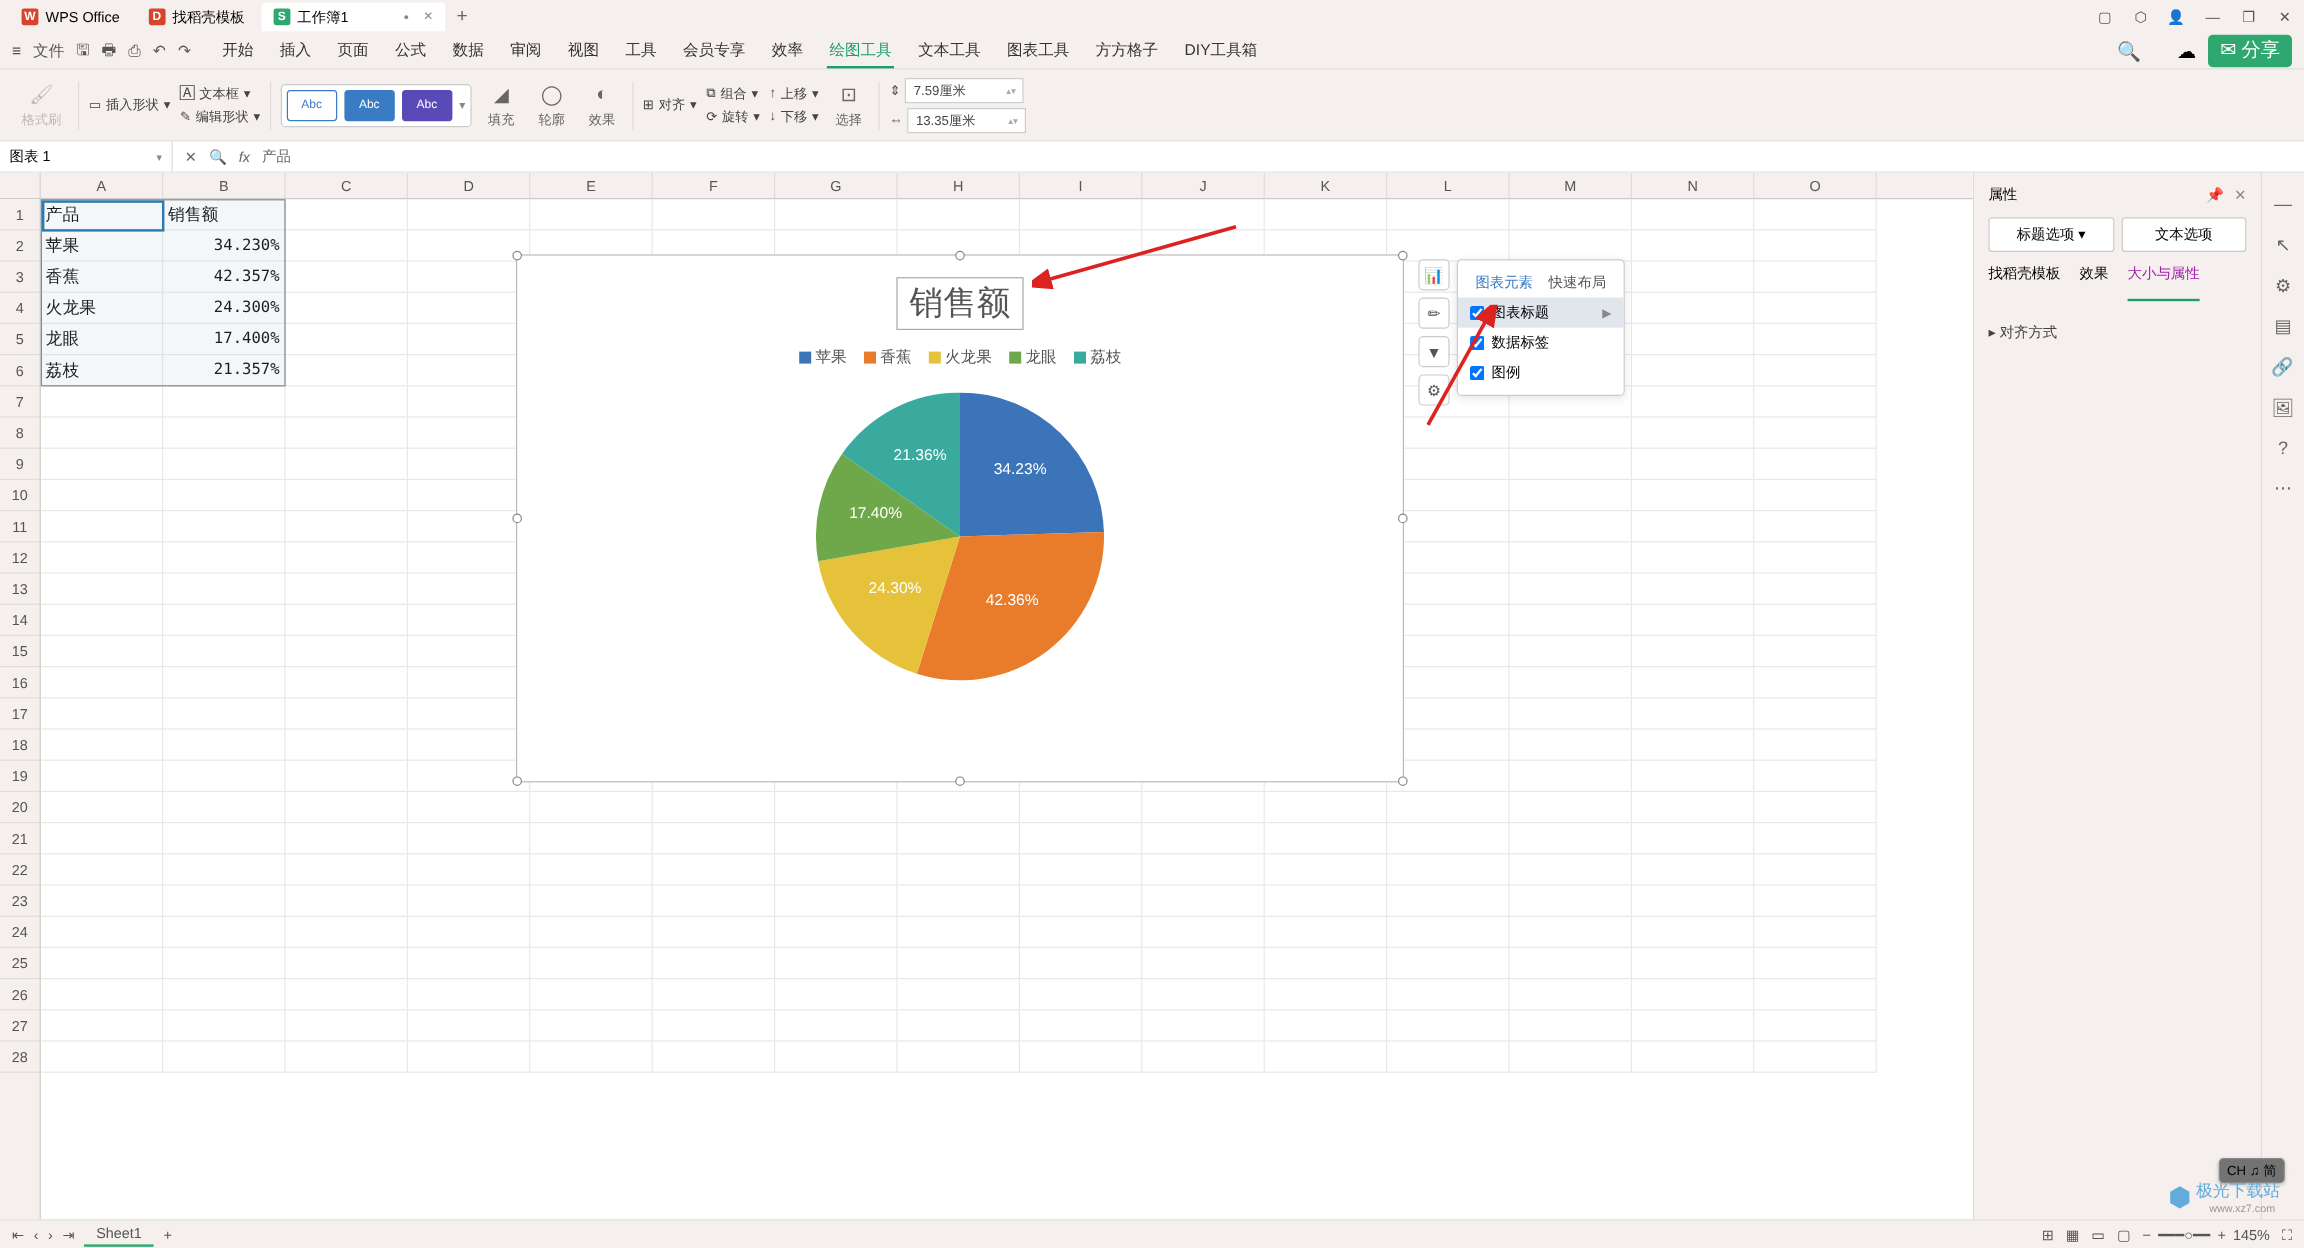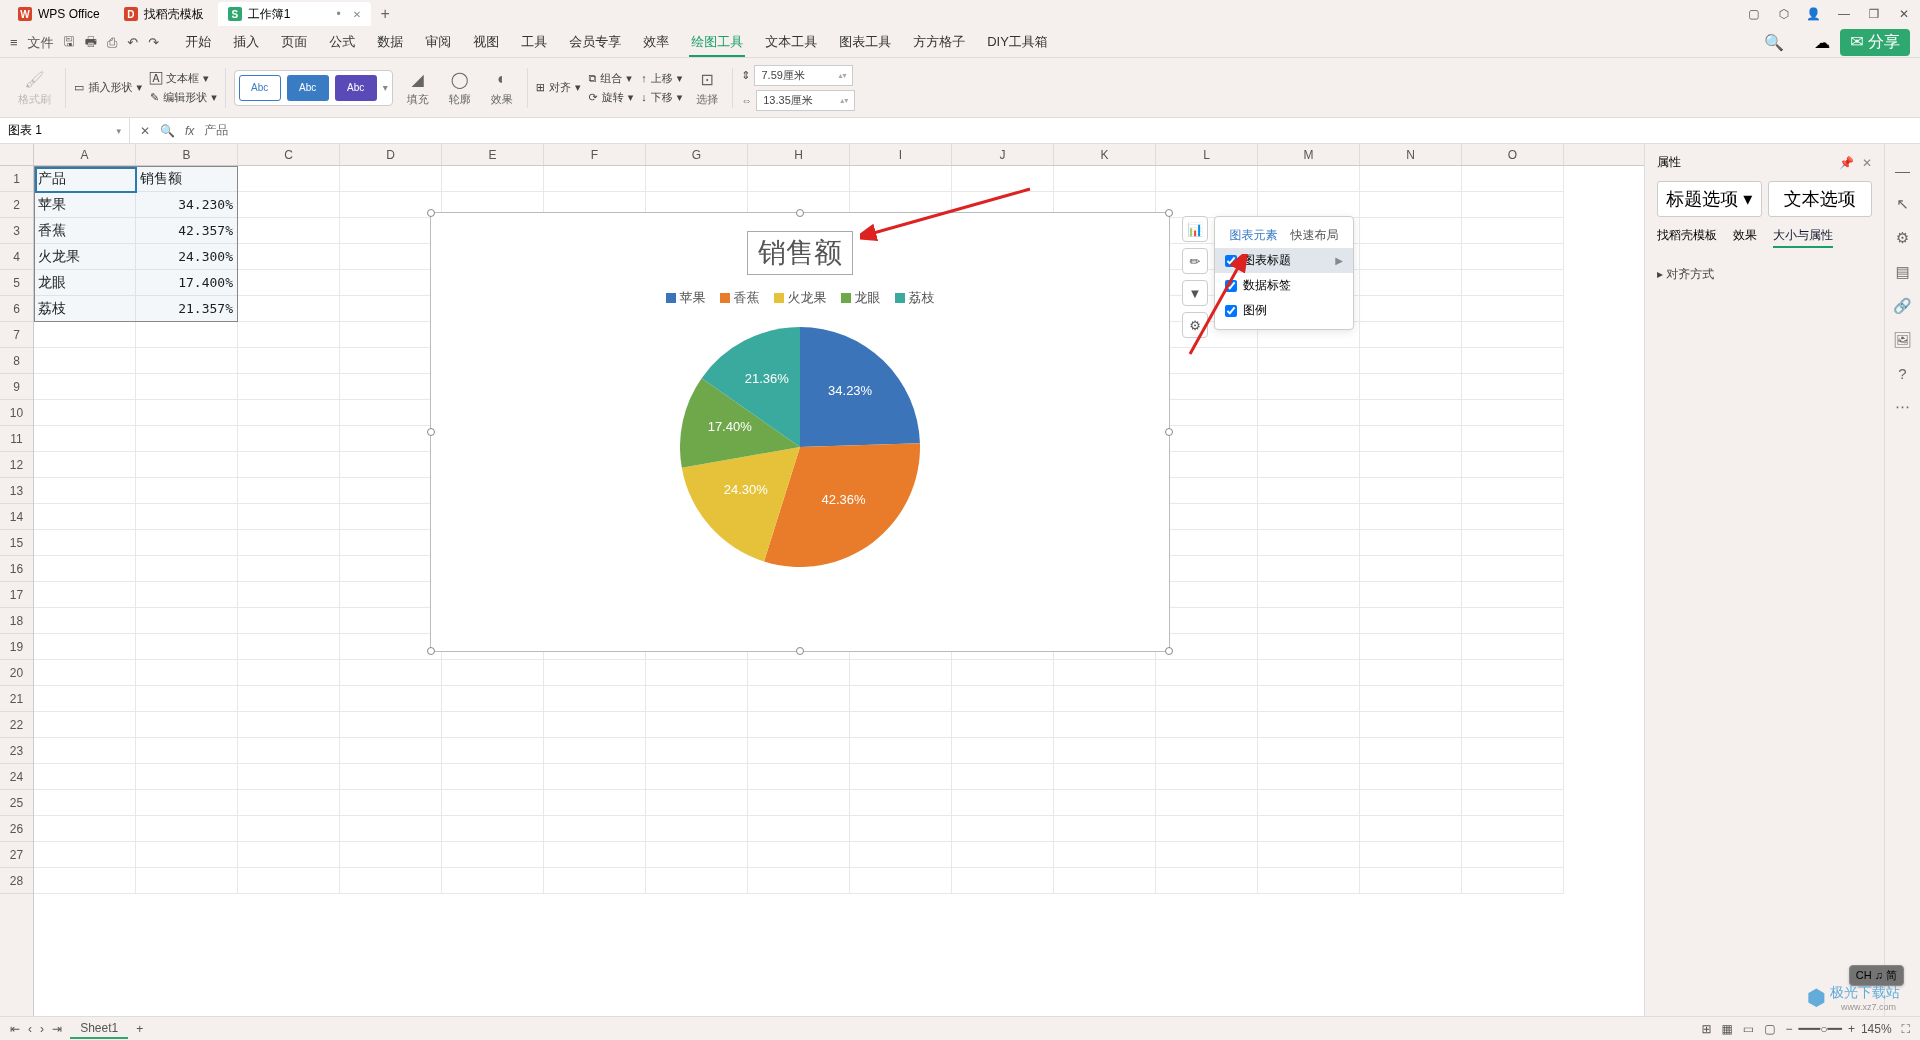--- a/index.html
+++ b/index.html
@@ -23,21 +23,21 @@
 .ribbon-group { display:flex; flex-direction:column; align-items:center; gap:2px; padding:0 6px; color:#666; font-size:11px; }
 .ribbon-group.disabled { opacity:0.4; }
 .ribbon-icon { width:22px; height:22px; display:flex; align-items:center; justify-content:center; font-size:16px; }
 .ribbon-sep { width:1px; height:40px; background:#ddd; }
 .shape-styles { display:flex; gap:6px; border:1px solid #ccc; border-radius:4px; padding:4px; background:#fff; }
 .shape-style { width:42px; height:26px; border-radius:3px; display:flex; align-items:center; justify-content:center; font-size:10px; color:#fff; }
 .ribbon-dd { display:flex; flex-direction:column; font-size:11px; gap:4px; color:#444; }
 .ribbon-dd-row { display:flex; align-items:center; gap:4px; }
 .size-input { border:1px solid #ccc; background:#fff; padding:2px 6px; font-size:11px; width:99px; display:flex; justify-content:space-between; align-items:center; }
 .formula-bar { height:26px; background:#fff; display:flex; align-items:center; border-bottom:1px solid #ddd; }
-.name-box { width:130px; border-right:1px solid #ddd; padding:0 8px; font-size:12px; display:flex; align-items:center; justify-content:space-between; height:100%; }
+.name-box { width:144px; border-right:1px solid #ddd; padding:0 8px; font-size:12px; display:flex; align-items:center; justify-content:space-between; height:100%; }
 .fx-area { display:flex; align-items:center; gap:10px; padding:0 10px; font-size:12px; color:#666; flex:1; }
 .fx-lbl { font-style:italic; }
 .main { display:flex; height:calc(1040px - 28px - 30px - 60px - 26px - 24px); }
 .sheet { flex:1; position:relative; background:#fff; overflow:hidden; }
 .colhead { display:flex; height:22px; background:#f5f0ed; border-bottom:1px solid #ccc; position:absolute; top:0; left:34px; right:0; }
 .colhead div { width:102px; border-right:1px solid #ddd; text-align:center; font-size:12px; color:#555; line-height:22px; }
 .corner { position:absolute; top:0; left:0; width:34px; height:22px; background:#f5f0ed; border-right:1px solid #ccc; border-bottom:1px solid #ccc; }
 .rowhead { position:absolute; top:22px; left:0; width:34px; bottom:0; background:#f5f0ed; border-right:1px solid #ccc; }
 .rowhead div { height:26px; border-bottom:1px solid #ddd; text-align:center; font-size:12px; color:#555; line-height:26px; }
 .cells { position:absolute; top:22px; left:34px; right:0; bottom:0; }
@@ -59,24 +59,24 @@
 .pop-tabs { display:flex; justify-content:space-around; padding:4px 8px; color:#555; }
 .pop-tab.active { color:#3a7cc4; }
 .pop-item { display:flex; align-items:center; gap:6px; padding:4px 10px; }
 .pop-item.hl { background:#e0e6ec; }
 .pop-item input { width:12px; height:12px; }
 .pop-arrow { margin-left:auto; color:#888; font-size:10px; }
 .red-arrow { position:absolute; pointer-events:none; }
 .side-panel { width:240px; background:#f5f0ed; border-left:1px solid #ddd; padding:10px 12px; font-size:12px; }
 .side-head { display:flex; align-items:center; justify-content:space-between; margin-bottom:10px; }
 .side-tabs { display:flex; gap:6px; margin-bottom:10px; }
-.side-tab { flex:1; text-align:center; padding:5px; border:1px solid #ccc; background:#fff; border-radius:3px; font-size:18px; }
+.side-tab { flex:1; text-align:center; padding:5px; border:1px solid #ccc; background:#fff; border-radius:3px; font-size:12px; }
 .side-tab.active { background:#fff; }
 .side-sub { display:flex; gap:16px; font-size:12px; margin-bottom:12px; }
-.side-sub span.active { color:#0f172a; border-bottom:2px solid #1a9e6b; padding-bottom:2px; }
+.side-sub span.active { color:#a21caf; border-bottom:2px solid #1a9e6b; padding-bottom:12px; }
 .side-row { padding:6px 0; color:#444; }
 .tool-rail { width:36px; background:#f5f0ed; border-left:1px solid #ddd; display:flex; flex-direction:column; align-items:center; gap:16px; padding-top:18px; color:#666; font-size:15px; }
 .statusbar { height:24px; background:#f5f0ed; border-top:1px solid #ddd; display:flex; align-items:center; padding:0 10px; font-size:12px; color:#555; }
 .sheet-tabs { display:flex; align-items:center; gap:8px; }
 .sheet-tab { padding:2px 10px; border-bottom:2px solid #2ea86f; font-weight:500; }
 .status-right { margin-left:auto; display:flex; align-items:center; gap:10px; }
 .zoom { display:flex; align-items:center; gap:6px; }
 .watermark { position:absolute; right:20px; bottom:28px; font-size:14px; color:#4aa0d8; display:flex; align-items:center; gap:4px; opacity:0.85; }
 .watermark .small { font-size:9px; color:#888;margin-left:11px; }
 .ime-box { position:absolute; right:16px; bottom:54px; border:1px solid #888; border-radius:4px; padding:2px 6px; font-size:11px; background:#737373; box-shadow:0 1px 3px rgba(0,0,0,0.2); }

